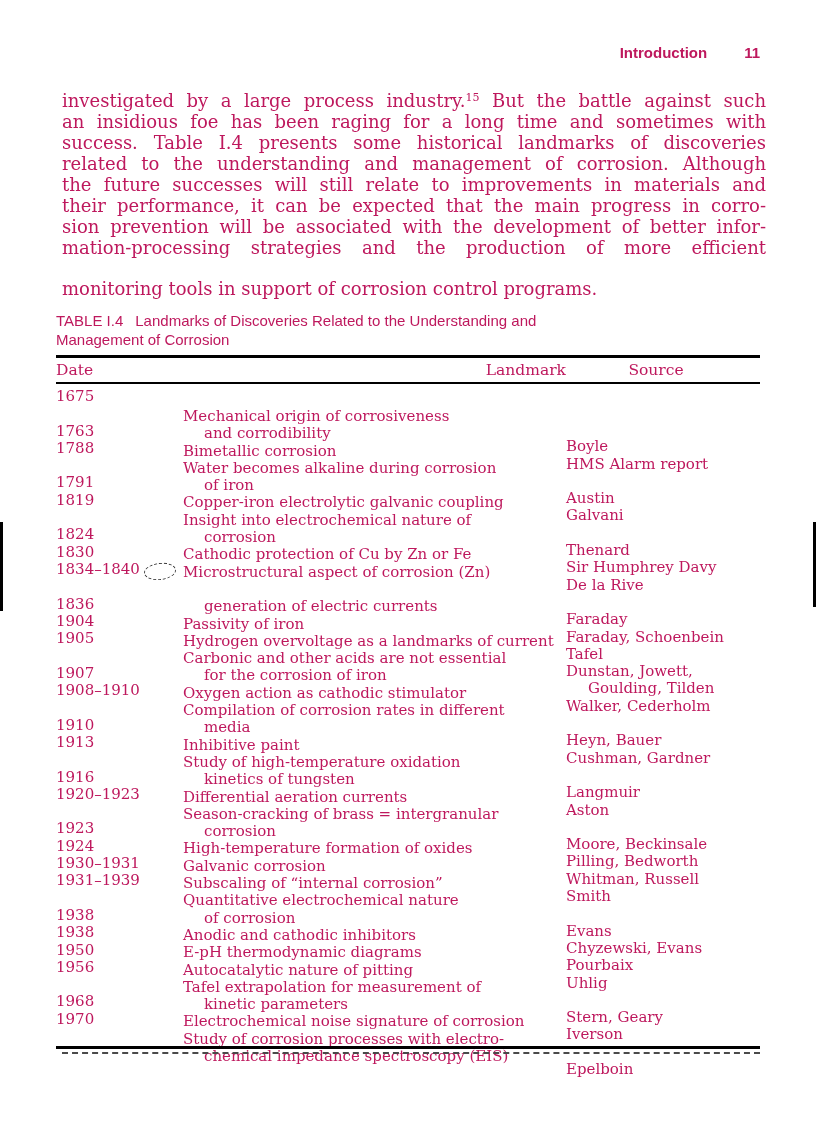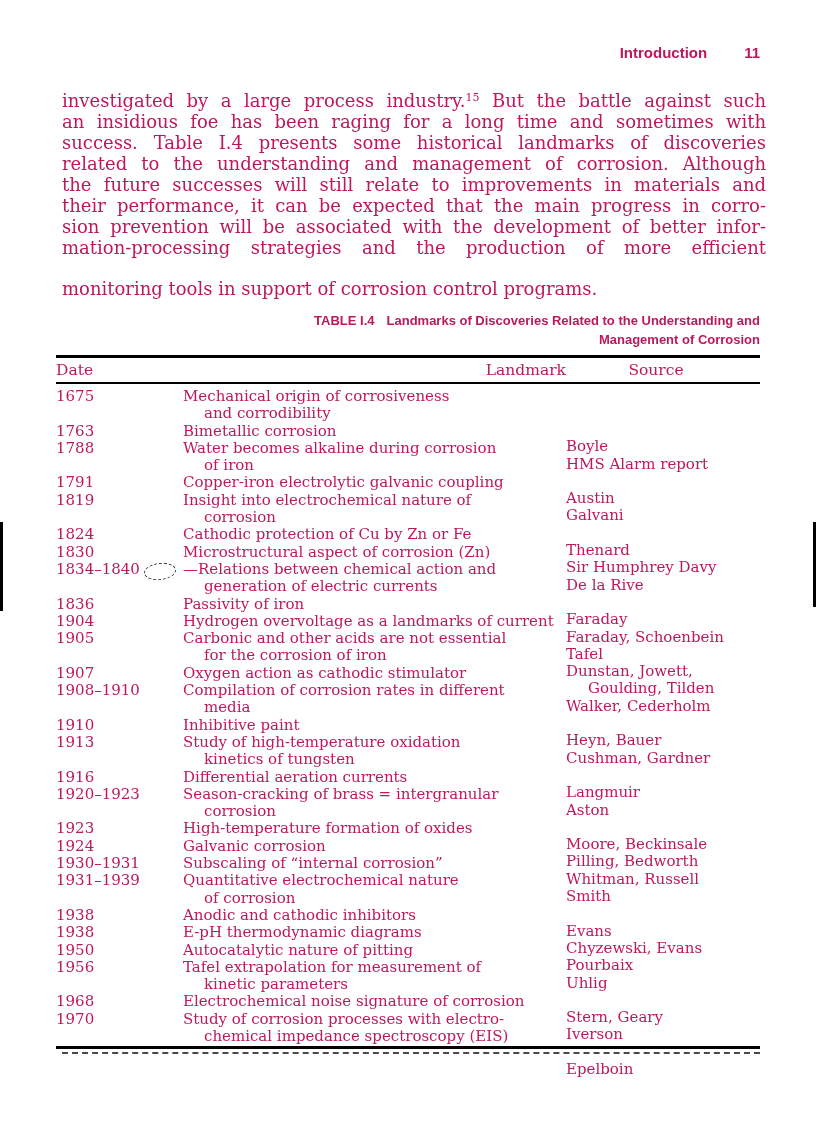--- a/index.html
+++ b/index.html
@@ -12,40 +12,40 @@
     display:flex; justify-content:flex-end; gap:37px;
     font-family:"Liberation Sans", sans-serif; font-weight:bold; font-size:15px;
   }
   .paragraph { position:absolute; top:87px; left:62px; width:704px;
     font-size:18px; line-height:21px; }
   .pline { text-align:justify; text-align-last:justify; white-space:normal; }
   .pline.last { text-align-last:auto;margin-top:20px; }
   .sup { font-size:11px; vertical-align:6px; }
   .table-title {
     position:absolute; top:312px; left:56px; width:704px;
-    font-family:"Liberation Sans", sans-serif; font-weight:bold;
-    font-size:13px; line-height:18.5px;text-align:right;
+    font-family:"Liberation Sans", sans-serif; font-weight:normal;
+    font-size:15px; line-height:18.5px;
   }
   .title-label { margin-right:12px; }
   .rule { position:absolute; left:56px; width:704px; background:#000000; }
   .rule-top { top:355px; height:3px; }
   .rule-header { top:382px; height:2px; }
   .rule-bottom { top:1046px; height:3px; }
   .rule-bottom-dashed { position:absolute; top:1052px; left:62px; width:698px;
     border-top:2px dashed #4a4a4a; }
   .thead { position:absolute; top:361px; left:56px; width:704px; height:20px;
     font-size:15.5px; }
   .th { position:absolute; top:0; }
   .th-date { left:0; }
   .th-landmark { left:127px; width:383px; text-align:right; }
   .th-source { left:480px; width:240px; text-align:center; }
   .tbody { position:absolute; top:388px; left:56px; width:704px; font-size:15px; }
   .trow { position:relative; height:17.3px; line-height:17.3px; }
   .cell-date { position:absolute; left:0; white-space:nowrap; }
-  .cell-landmark { position:absolute; left:127px; white-space:nowrap; }
+  .cell-landmark { position:absolute; left:127px; white-space:nowrap;margin-top:20px; }
   .cell-landmark.indent { left:148px; }
   .cell-source { position:absolute; left:510px; white-space:nowrap;margin-top:33px; }
   .cell-source.src-indent { left:532px; }
   .annot-circle { position:absolute; left:88px; top:2px; width:30px; height:15px;
     border:1.6px dashed #3a3a3a; border-radius:50%; transform:rotate(-6deg); }
   .mark-left  { position:absolute; left:0px;   top:522px; width:3px; height:89px; background:#000; }
   .mark-right { position:absolute; left:813px; top:522px; width:3px; height:85px; background:#000; }
 </style>
 </head>
 <body>
@@ -127,21 +127,20 @@
         <span class="cell-source">Sir Humphrey Davy</span>
       </div>
       <div class="trow">
         <span class="cell-date">1830</span>
         <span class="cell-landmark">Microstructural aspect of corrosion (Zn)</span>
         <span class="cell-source">De la Rive</span>
       </div>
       <div class="trow">
         <span class="cell-date">1834–1840</span>
         <span class="annot-circle"></span>
-        <span class="cell-landmark">—Relations between chemical action and</span>
       </div>
       <div class="trow">
         <span class="cell-landmark indent">generation of electric currents</span>
         <span class="cell-source">Faraday</span>
       </div>
       <div class="trow">
         <span class="cell-date">1836</span>
         <span class="cell-landmark">Passivity of iron</span>
         <span class="cell-source">Faraday, Schoenbein</span>
       </div>

